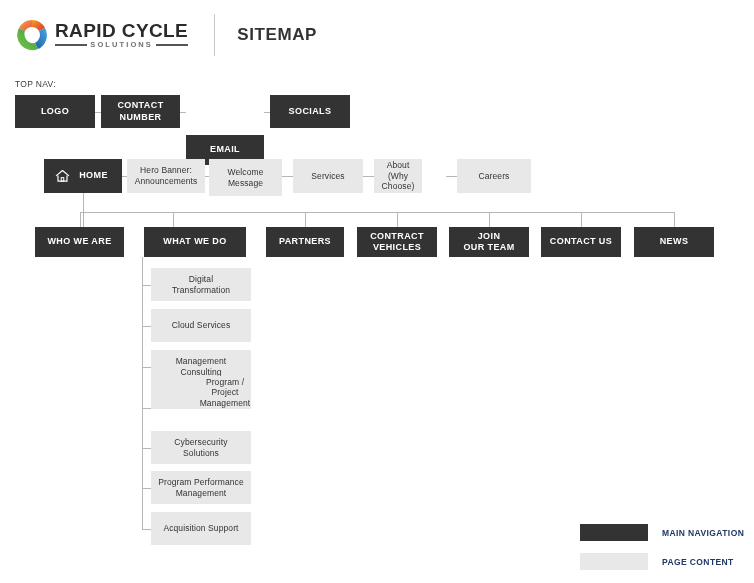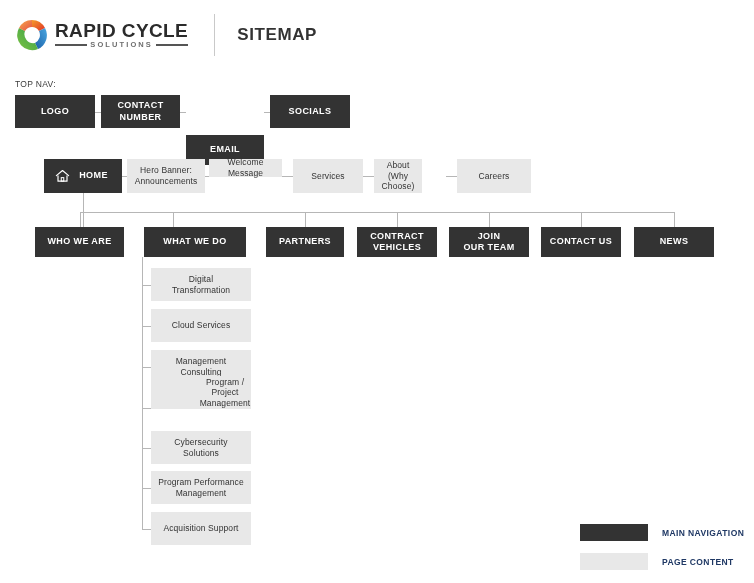--- a/index.html
+++ b/index.html
@@ -258,21 +258,21 @@
               <rect x="10" y="13.6" width="4" height="5.7" fill="none" stroke="#ffffff" stroke-width="1.6"></rect>
             </svg>
           </span>
           <span class="node-label">HOME</span>
         </span>
       </div>
       <div class="node light" style="left: 127px; top: 159px; width: 78px; height: 34px;">
         <span class="node-label">Hero Banner:
 Announcements</span>
       </div>
-      <div class="node light" style="left: 209px; top: 159px; width: 73px; height: 18px;">
+      <div class="node light" style="left: 209px; top: 159px; width: 73px; height: 37px;">
         <span class="node-label">Welcome
 Message</span>
       </div>
       <div class="node light" style="left: 293px; top: 159px; width: 70px; height: 34px;">
         <span class="node-label">Services</span>
       </div>
       <div class="node light" style="left: 374px; top: 159px; width: 48px; height: 34px;">
         <span class="node-label">About
 (Why Choose)</span>
       </div>

